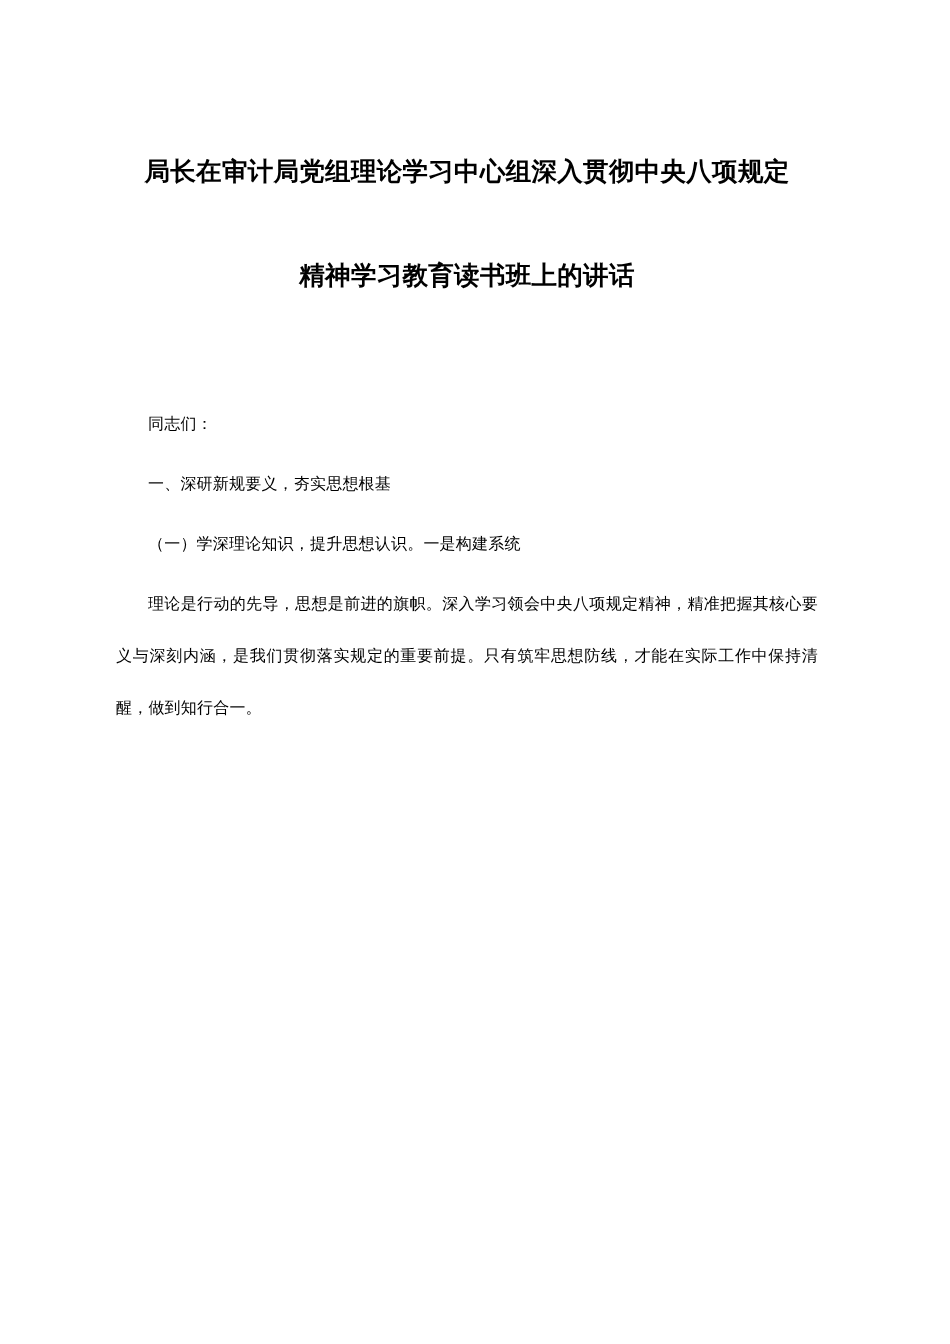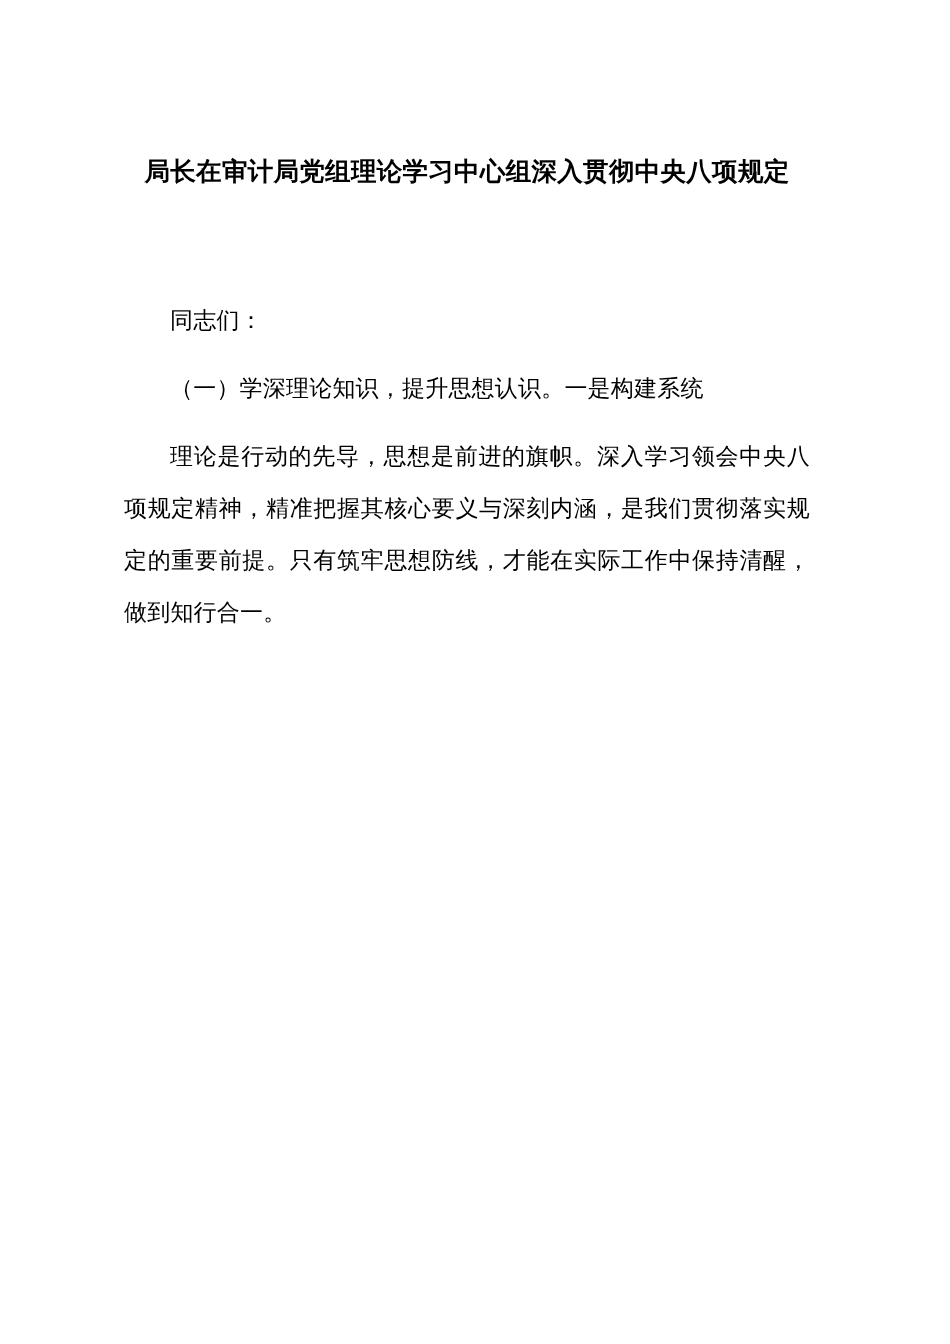--- a/index.html
+++ b/index.html
@@ -33,46 +33,48 @@
   .title-line-1 {
     margin-bottom: 42px;
   }
   .title-line-2 {
     margin-bottom: 0;
   }
   .body-block {
     margin-top: 92px;
   }
   p.para {
-    font-size: 23px;
+    font-size: 16px;
     line-height: 52px;
-    margin: 16px;
+    margin: 8px;
     text-align: justify;
     text-justify: inter-ideograph;
     letter-spacing: 0.2px;
   }
   p.indent2 {
     text-indent: 2em;
   }
   p.indent1 {
     text-indent: 2em;
   }
 </style>
 </head>
 <body>
 
 <div class="page">
 
   <h1 class="doc-title title-line-1">局长在审计局党组理论学习中心组深入贯彻中央八项规定</h1>
 
+  <h1 class="doc-title title-line-2">精神学习教育读书班上的讲话</h1>
 
   <div class="body-block">
 
     <p class="para indent2">同志们：</p>
 
 
+    <p class="para indent2">一、深研新规要义，夯实思想根基</p>
 
     <p class="para indent1">（一）学深理论知识，提升思想认识。一是构建系统</p>
 
     <p class="para indent2">理论是行动的先导，思想是前进的旗帜。深入学习领会中央八项规定精神，精准把握其核心要义与深刻内涵，是我们贯彻落实规定的重要前提。只有筑牢思想防线，才能在实际工作中保持清醒，做到知行合一。</p>
 
   </div>
 </div>
 
 </body></html>

